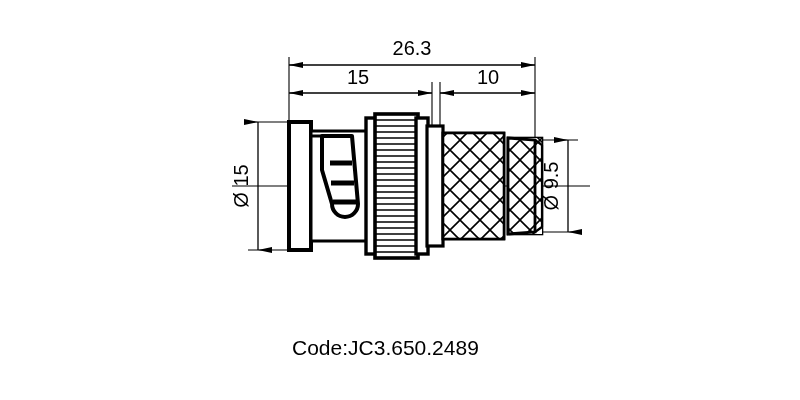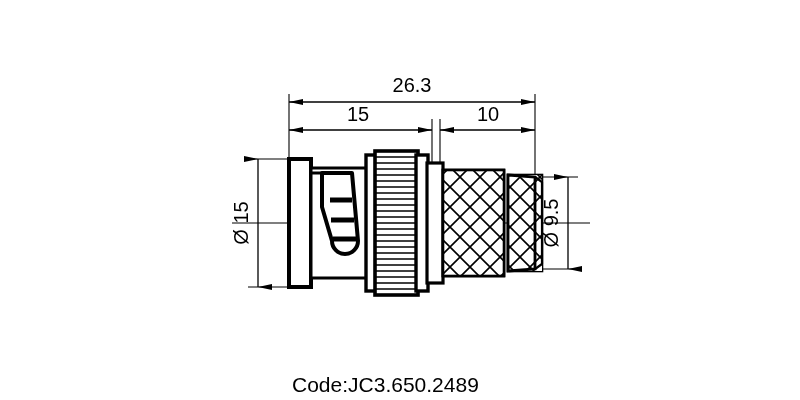--- a/index.html
+++ b/index.html
@@ -11,21 +11,20 @@
     width: 800px;
     height: 400px;
     font-family: "Liberation Sans", sans-serif;
     overflow: hidden;
   }
   #page {
     position: relative;
     width: 800px;
     height: 312px;
     background: #ffffff;
-    margin-top: 37px;
   }
   #drawing {
     position: absolute;
     left: 0;
     top: 0;
   }
   .dim-text {
     font-family: "Liberation Sans", sans-serif;
     font-size: 20px;
     fill: #000000;

